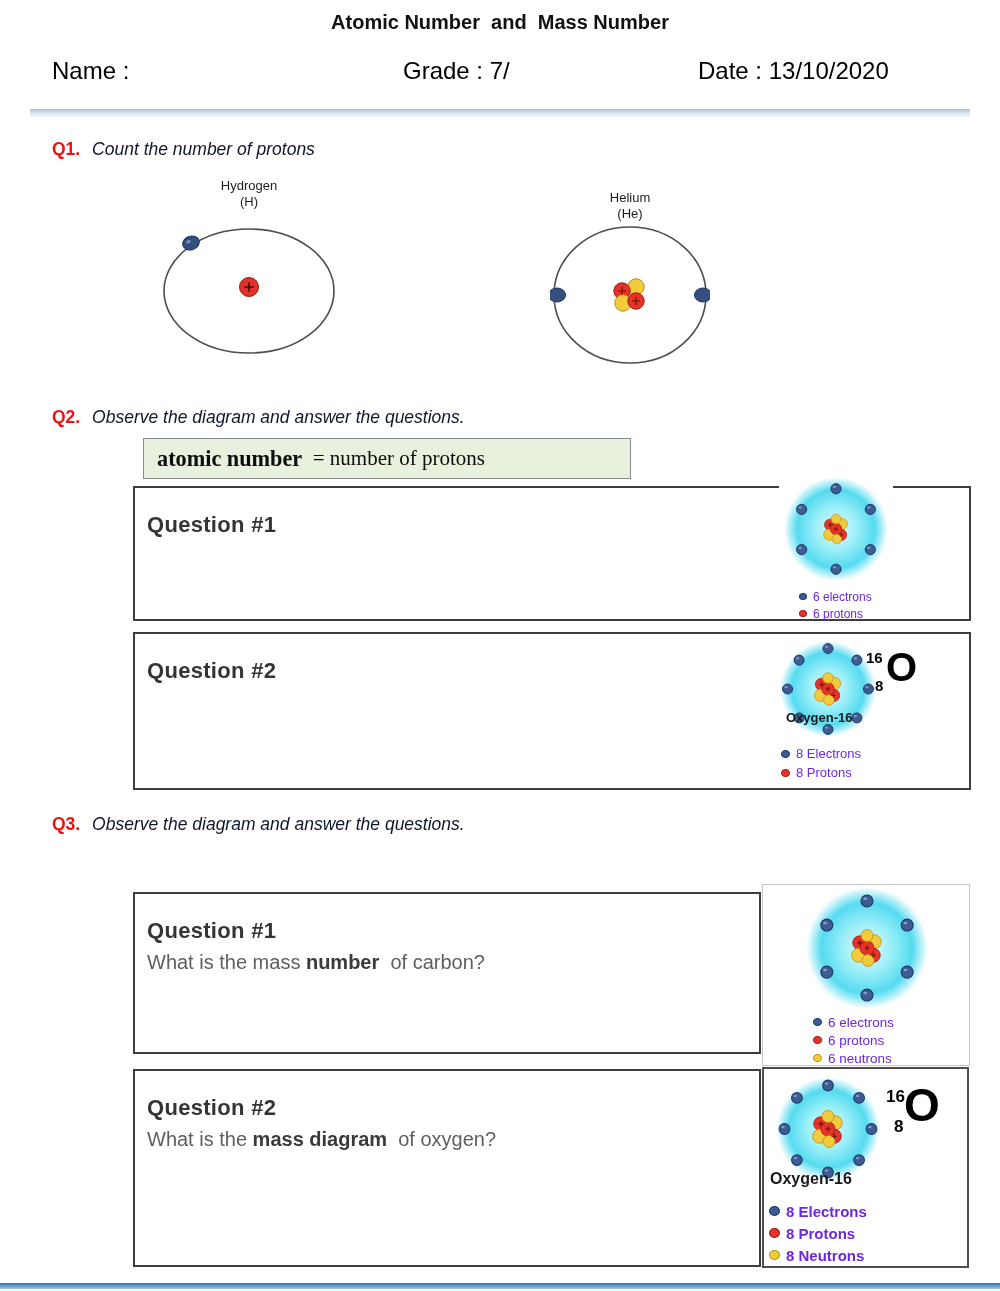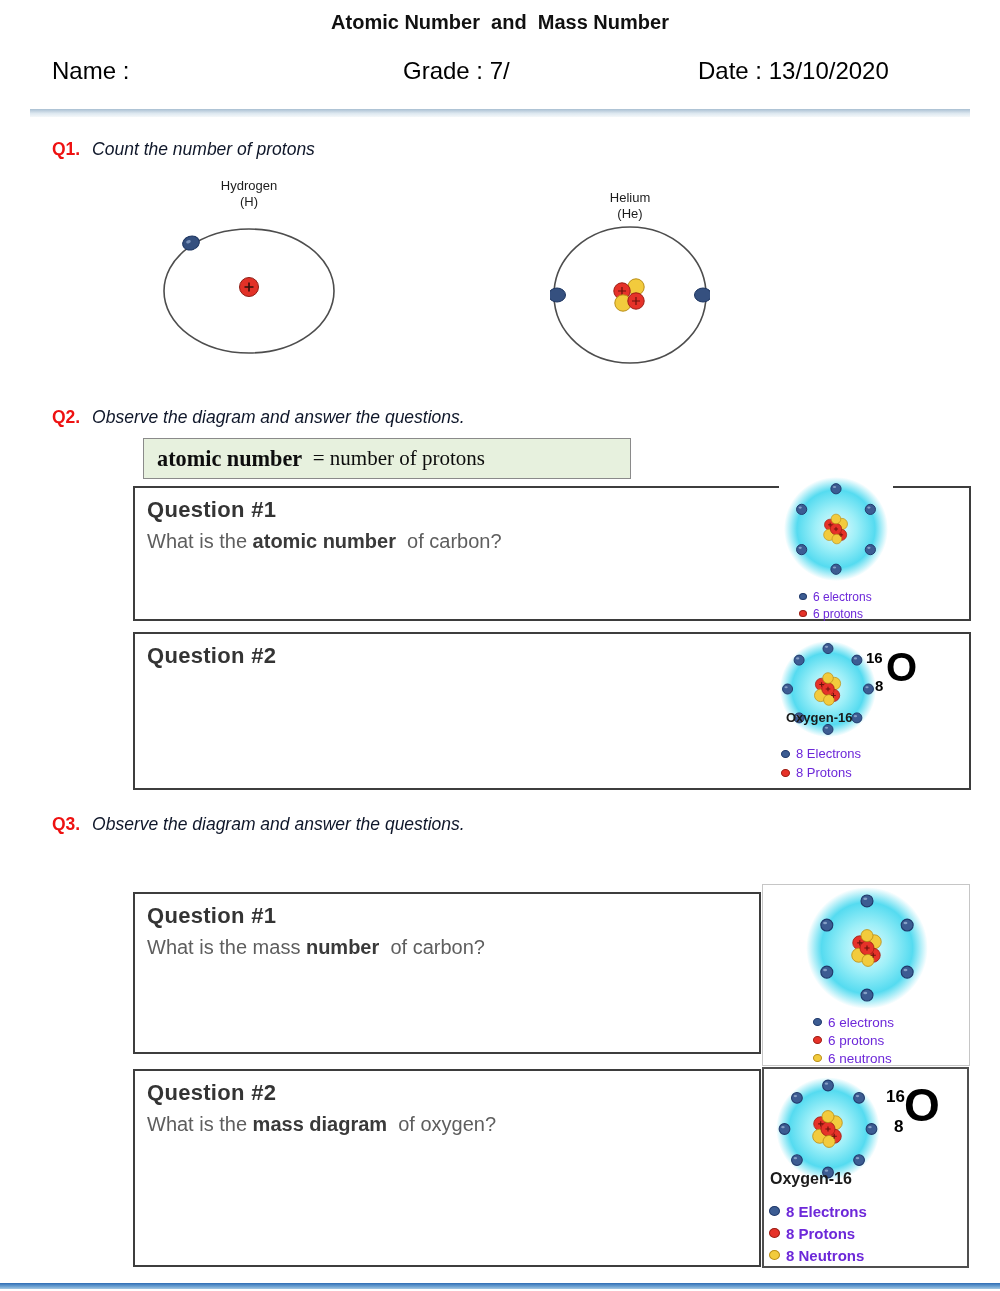--- a/index.html
+++ b/index.html
@@ -35,21 +35,21 @@
 
   
   .defbox { position:absolute; background:#e7f1de; border:1px solid #8a8a8a;
             display:flex; align-items:center; padding-left:13px;
             font-family:"Liberation Serif", serif; color:#0d0d0d; }
   #greenbox1 { left:143px; top:438px; width:488px; height:41px; font-size:21px; }
   #greenbox2 { left:133px; top:844px; width:713px; height:41px; font-size:20px; }
   .def-bold { font-weight:bold; font-size:1.06em; }
 
   
-  .qbox { position:absolute; background:#fff; border:2px solid #3d3d3d; padding:9px 12px; }
+  .qbox { position:absolute; background:#fff; border:2px solid #3d3d3d; padding:24px 12px; }
   #box-a1 { left:133px; top:486px; width:838px; height:135px; }
   #box-a2 { left:133px; top:632px; width:838px; height:158px; }
   #box-b1 { left:133px; top:892px; width:628px; height:162px; }
   #box-b2 { left:133px; top:1069px; width:628px; height:198px; }
   .qhead { font-size:22px; font-weight:bold; color:#343434; letter-spacing:.3px; }
   .qbody { margin-top:7px; font-size:20px; color:#5e5e5e; }
   .qbody .b { font-weight:bold; color:#3a3a3a; }
 
   
   .atom-wrap { position:absolute; background:#fff; z-index:2; }
@@ -172,21 +172,20 @@
     <span class="qprompt" data-bind="q2.prompt">Observe the diagram and answer the questions.</span>
   </div>
 
   <div id="greenbox1" class="defbox">
     <span class="def-bold" data-bind="q2.definition.bold">atomic number</span>
       <span data-bind="q2.definition.rest">  = number of protons</span>
   </div>
 
   <div id="box-a1" class="qbox">
     <div class="qhead" data-bind="q2.q1.heading">Question #1</div>
-    <div class="qbody"><span data-bind="q2.q1.prefix">What is the </span><span class="b" data-bind="q2.q1.bold">atomic number</span><span data-bind="q2.q1.suffix">  of carbon?</span></div>
   </div>
 
   <div id="carbon1-wrap" class="atom-wrap">
     <svg width="114" height="106" viewBox="0 0 112 108">
       <circle cx="56" cy="54" r="53" fill="url(#glow)"></circle>
       <use href="#electron" x="56" y="13"></use>
       <use href="#electron" x="91" y="34"></use>
       <use href="#electron" x="91" y="75"></use>
       <use href="#electron" x="56" y="95"></use>
       <use href="#electron" x="21" y="75"></use>

